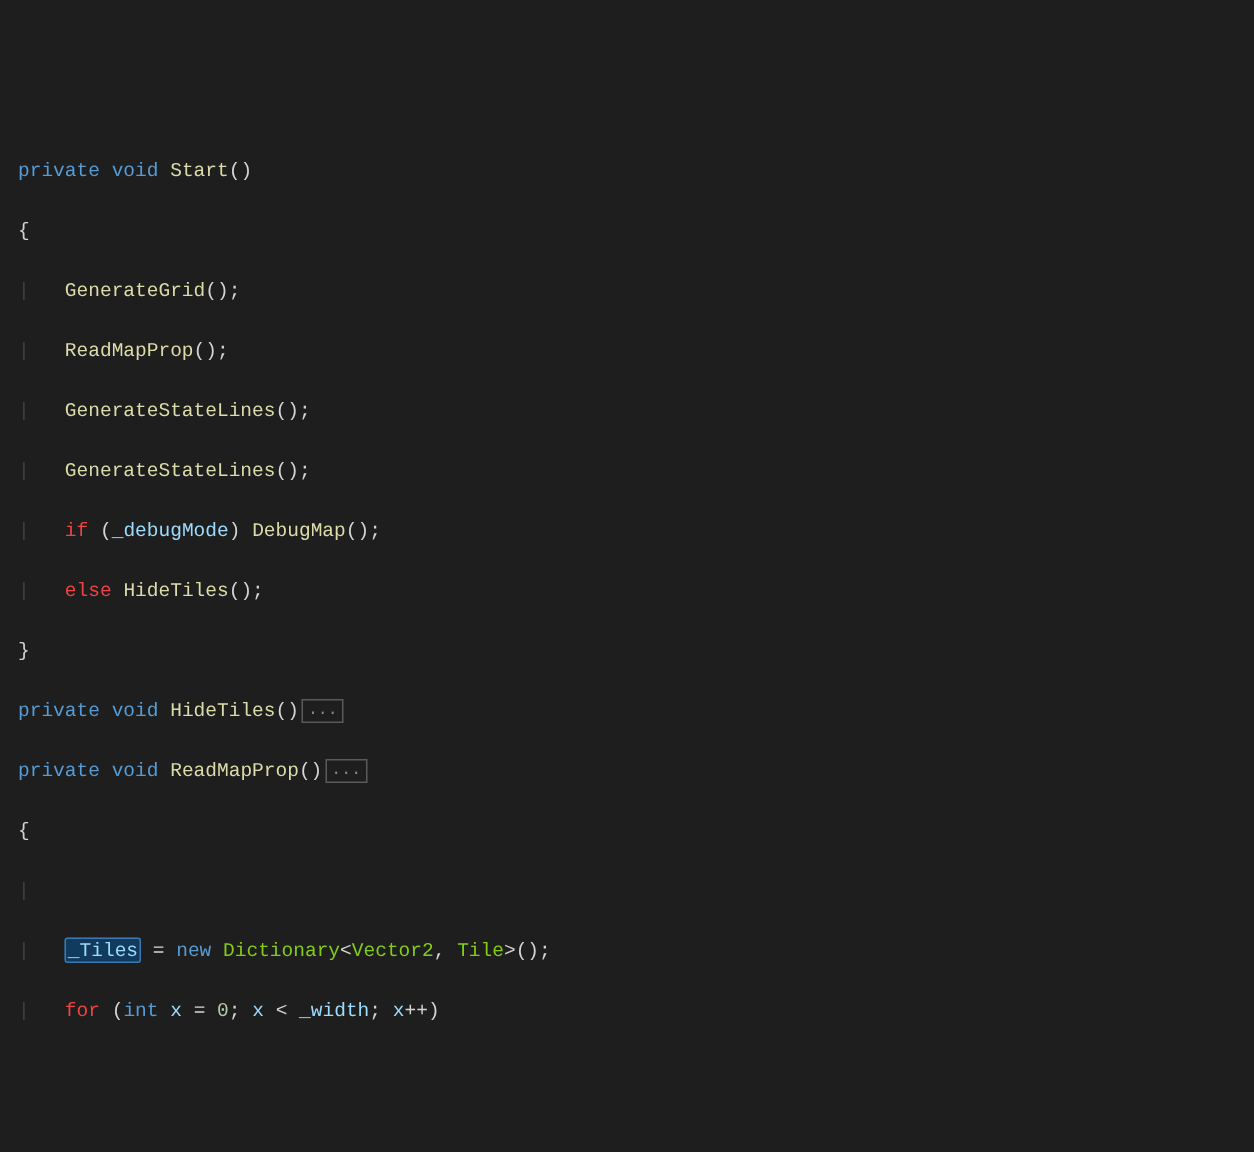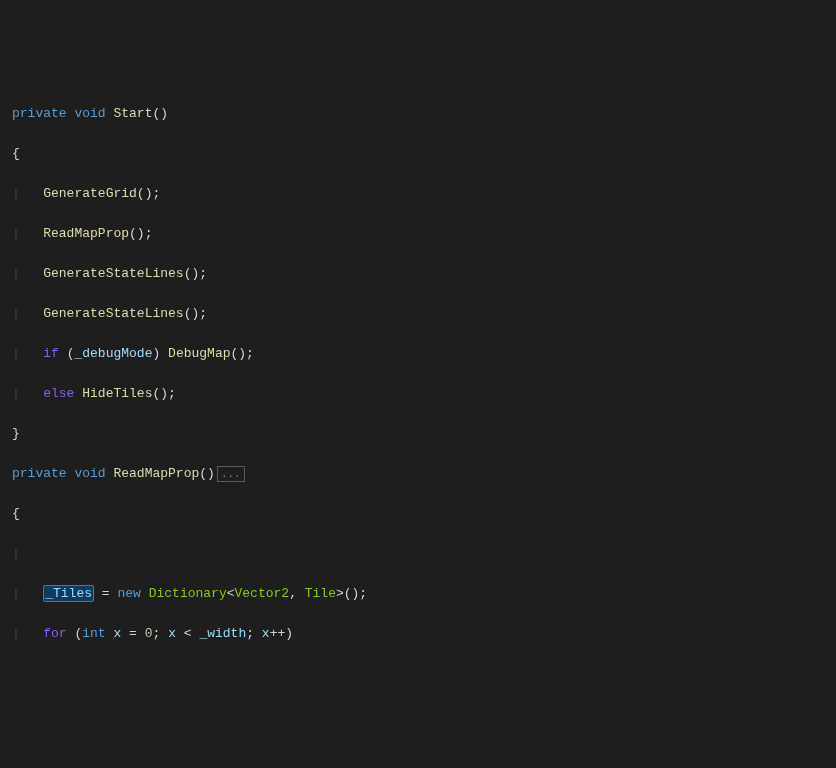--- a/index.html
+++ b/index.html
@@ -12,21 +12,21 @@
     padding: 4px 0 4px 8px;
     width: 836px;
     height: 768px;
     overflow: hidden;
     white-space: pre;
   }
   .line { position: relative; padding-left: 4px; }
   .kw { color: #569cd6; }
   .type { color: #84cc16; }
   .method { color: #dcdcaa; }
-  .ctrl { color: #8b5cf6; }
+  .ctrl { color: #ef4444; }
   .num { color: #b5cea8; }
   .field { color: #9cdcfe; margin-top: 40px; }
   .local { color: #9cdcfe; }
   .pun { color: #d4d4d4; }
   .hl {
     background: #113a5c;
     border: 1px solid #3b79b3;
     border-radius: 2px;
     padding: 0 1px;
   }
@@ -51,20 +51,21 @@
 <div class="editor">
 <div class="line"><span class="kw">private</span> <span class="kw">void</span> <span class="method">Start</span><span class="pun">()</span></div>
 <div class="line"><span class="pun">{</span></div>
 <div class="line"><span class="ig">|   </span><span class="method">GenerateGrid</span><span class="pun">();</span></div>
 <div class="line"><span class="ig">|   </span><span class="method">ReadMapProp</span><span class="pun">();</span></div>
 <div class="line"><span class="ig">|   </span><span class="method">GenerateStateLines</span><span class="pun">();</span></div>
 <div class="line"><span class="ig">|   </span><span class="method">GenerateStateLines</span><span class="pun">();</span></div>
 <div class="line"><span class="ig">|   </span><span class="ctrl">if</span> <span class="pun">(</span><span class="field">_debugMode</span><span class="pun">)</span> <span class="method">DebugMap</span><span class="pun">();</span></div>
 <div class="line"><span class="ig">|   </span><span class="ctrl">else</span> <span class="method">HideTiles</span><span class="pun">();</span></div>
 <div class="line"><span class="pun">}</span></div>
+<div class="line"><span class="kw">private</span> <span class="kw">void</span> <span class="method">HideTiles</span><span class="pun">()</span><span class="fold">...</span></div>
 <div class="line"><span class="kw">private</span> <span class="kw">void</span> <span class="method">ReadMapProp</span><span class="pun">()</span><span class="fold">...</span></div>
 <div class="line"><span class="pun">{</span></div>
 <div class="line"><span class="ig">|   </span></div>
 <div class="line"><span class="ig">|   </span><span class="hl field">_Tiles</span> <span class="pun">=</span> <span class="kw">new</span> <span class="type">Dictionary</span><span class="pun">&lt;</span><span class="type">Vector2</span><span class="pun">,</span> <span class="type">Tile</span><span class="pun">&gt;();</span></div>
 <div class="line"><span class="ig">|   </span><span class="ctrl">for</span> <span class="pun">(</span><span class="kw">int</span> <span class="local">x</span> <span class="pun">=</span> <span class="num">0</span><span class="pun">;</span> <span class="local">x</span> <span class="pun">&lt;</span> <span class="field">_width</span><span class="pun">;</span> <span class="local">x</span><span class="pun">++)</span></div>
 
 
 
 
 

